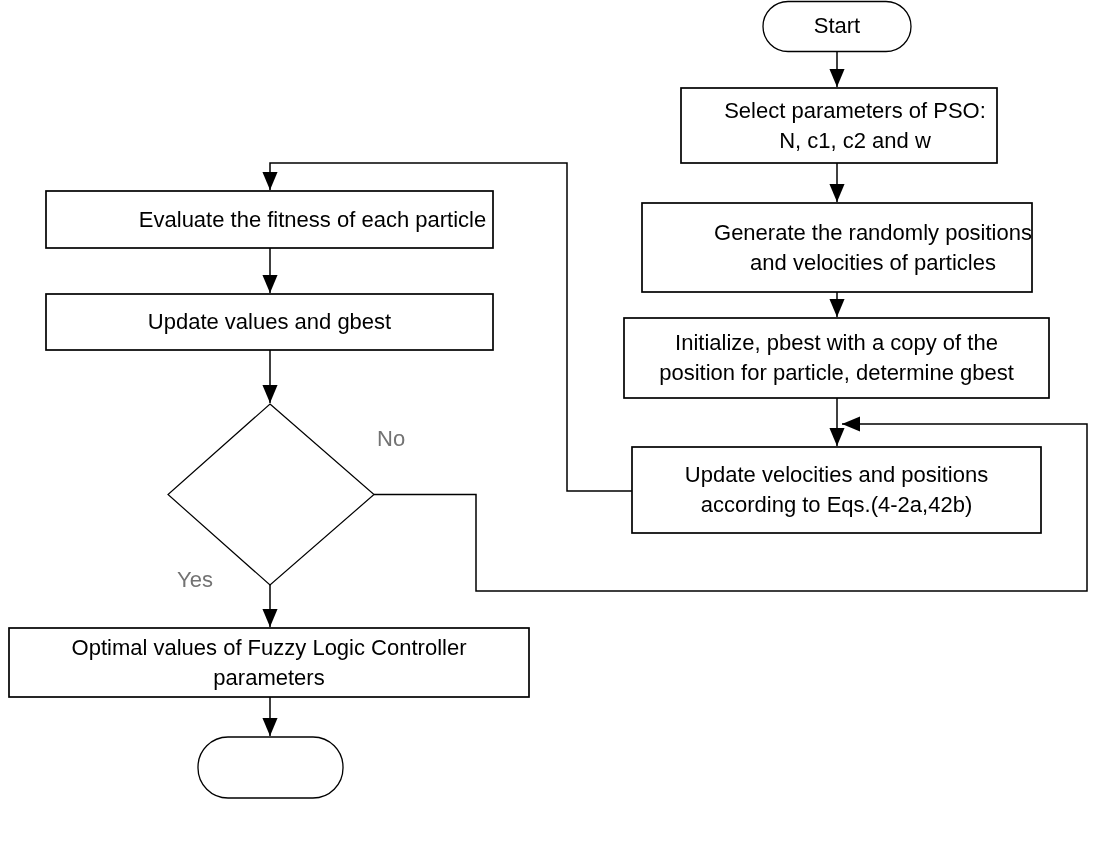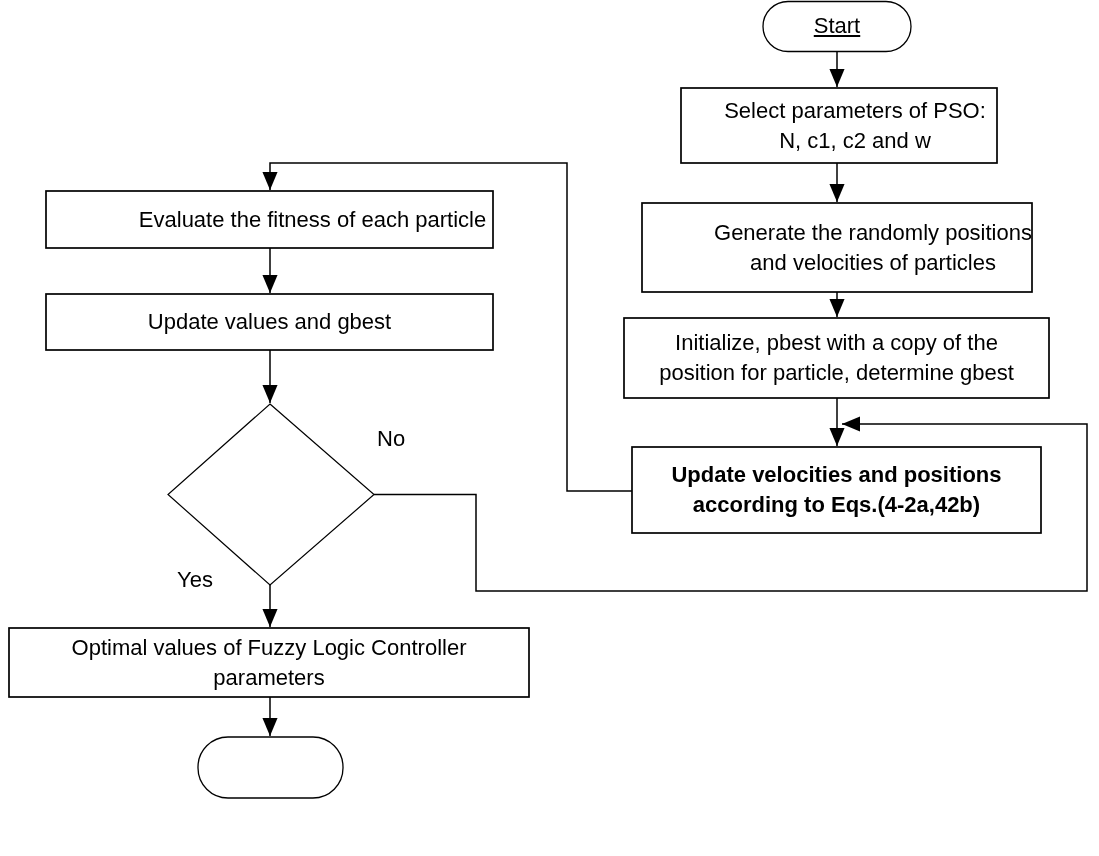--- a/index.html
+++ b/index.html
@@ -33,21 +33,21 @@
     white-space: pre-line;
     font-size: 22px;
     line-height: 1.35;
     color: #000000;
     pointer-events: none;
   }
   .edge-label {
     position: absolute;
     font-size: 22px;
     line-height: 1.2;
-    color: #000000;
+    color: #737373;
   }
 </style>
 </head>
 <body>
 
 <div id="canvas">
 
   <svg id="wires" viewBox="0 0 1099 856" xmlns="http://www.w3.org/2000/svg">
     <defs>
       <marker id="arrow" viewBox="0 0 10 10" refX="10" refY="5" markerWidth="14" markerHeight="12" orient="auto">
@@ -71,32 +71,32 @@
     <line x1="837" y1="292" x2="837" y2="317" stroke="#000000" stroke-width="1.5" marker-end="url(#arrow)"></line>
     <line x1="837" y1="398" x2="837" y2="446" stroke="#000000" stroke-width="1.5" marker-end="url(#arrow)"></line>
     <path d="M632,491 H567 V163 H270 V190" fill="none" stroke="#000000" stroke-width="1.5" marker-end="url(#arrow)"></path>
     <line x1="270" y1="248" x2="270" y2="293" stroke="#000000" stroke-width="1.5" marker-end="url(#arrow)"></line>
     <line x1="270" y1="350" x2="270" y2="403" stroke="#000000" stroke-width="1.5" marker-end="url(#arrow)"></line>
     <path d="M374,494.5 H476 V591 H1087 V424 H842" fill="none" stroke="#000000" stroke-width="1.5" marker-end="url(#arrow)"></path>
     <line x1="270" y1="585" x2="270" y2="627" stroke="#000000" stroke-width="1.5" marker-end="url(#arrow)"></line>
     <line x1="270" y1="697" x2="270" y2="736" stroke="#000000" stroke-width="1.5" marker-end="url(#arrow)"></line>
   </svg>
 
-  <div class="label" style="left:763px; top:1px; width:148px; height:50px;text-decoration:underline;">Start</div>
+  <div class="label" style="left:763px; top:1px; width:148px; height:50px;">Start</div>
 
   <div class="label" style="left:681px; top:88px; width:348px; height:75px;">Select parameters of PSO:
 N, c1, c2 and w</div>
 
   <div class="label" style="left:642px; top:203px; width:462px; height:89px;">Generate the randomly positions
 and velocities of particles</div>
 
   <div class="label" style="left:624px; top:318px; width:425px; height:80px;">Initialize, pbest with a copy of the
 position for particle, determine gbest</div>
 
-  <div class="label" style="left:632px; top:447px; width:409px; height:86px;font-weight:bold;">Update velocities and positions
+  <div class="label" style="left:632px; top:447px; width:409px; height:86px;">Update velocities and positions
 according to Eqs.(4-2a,42b)</div>
 
   <div class="label" style="left:46px; top:191px; width:447px; height:57px;margin-left:43px;">Evaluate the fitness of each particle</div>
 
   <div class="label" style="left:46px; top:294px; width:447px; height:56px;">Update values and gbest</div>
 
 
   <div class="label" style="left:9px; top:628px; width:520px; height:69px;">Optimal values of Fuzzy Logic Controller
 parameters</div>
 

